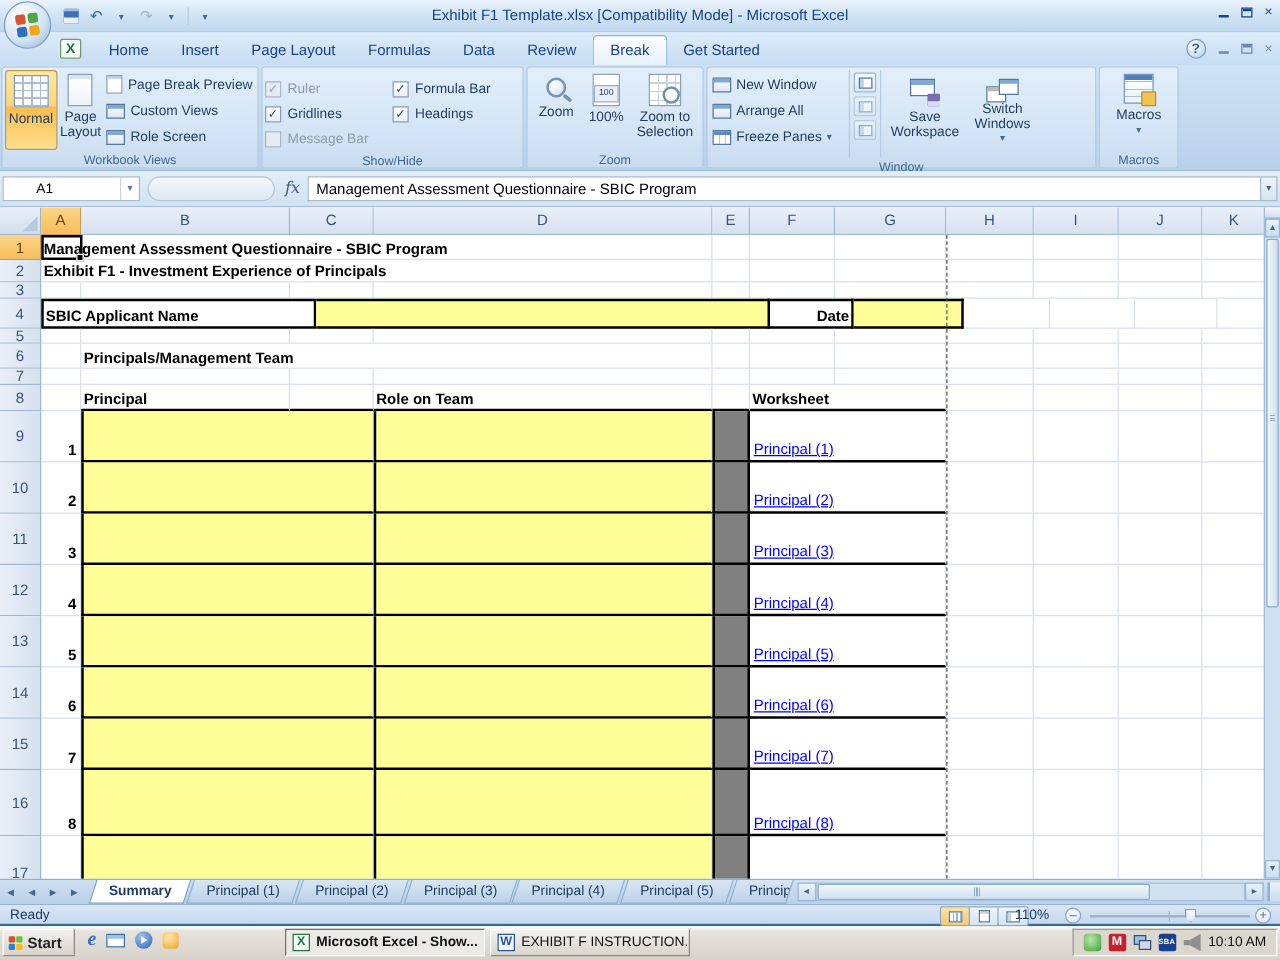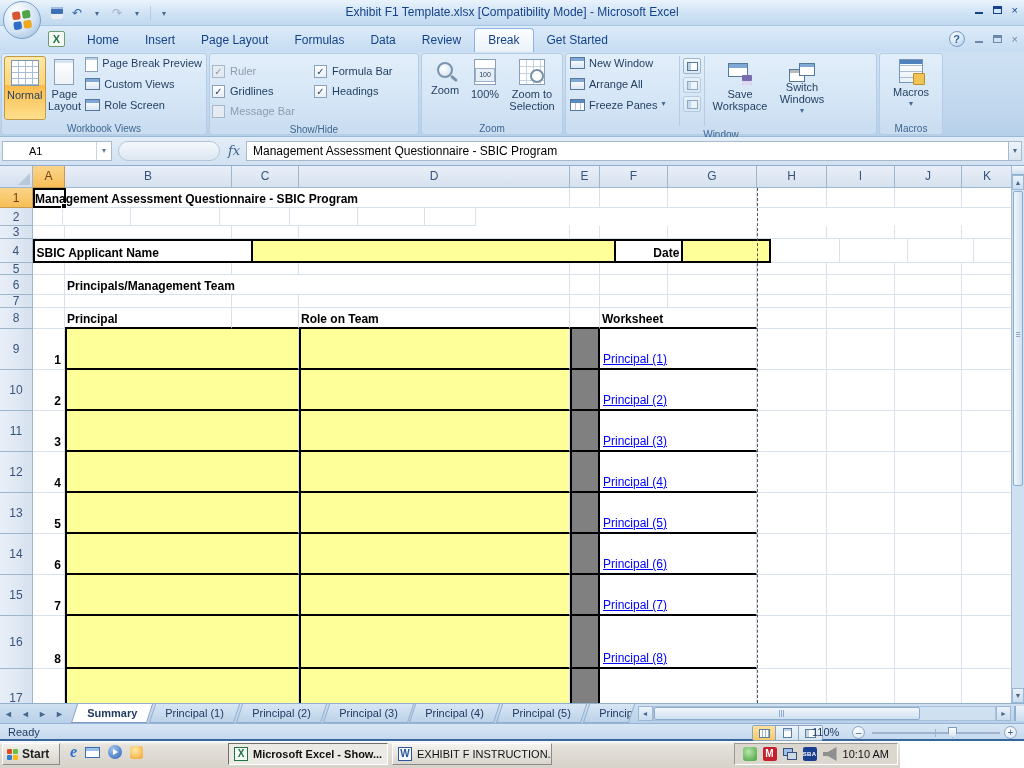--- a/index.html
+++ b/index.html
@@ -29,21 +29,21 @@
 .tabctl{position:absolute;right:6px;top:5px;display:flex;gap:10px;align-items:center;color:#6d88a8}
 .helpbtn{width:16px;height:16px;border-radius:50%;background:radial-gradient(circle at 35% 30%,#fff,#cfe2f4 60%,#9fc2e2);border:1px solid #7c9fc4;color:#2d5f9e;font-weight:bold;font-size:11px;text-align:center;line-height:14px}
 
 #ribbon{position:absolute;left:0;top:52px;width:1024px;height:85px;background:linear-gradient(#cfe2f4,#c2d8ee 60%,#b7d0ea);border-bottom:1px solid #98b9da;display:flex;padding:1px 0 0 1px}
 .group{height:82px;margin-right:2px;border:1px solid #b4cce4;border-radius:3px;background:linear-gradient(#e2eefa,#d5e6f6 55%,#c9dcf0);display:flex;flex-direction:column}
 .gbody{flex:1;display:flex;align-items:flex-start;padding:2px}
 .glabel{height:14px;font-size:10px;color:#3e6792;text-align:center;line-height:13px}
 .bbtn{display:flex;flex-direction:column;align-items:center;justify-content:flex-start;padding:3px 2px;border-radius:3px;height:64px;text-align:center;line-height:12px;font-size:11px;color:#1f3c5e}
 .bbtn.sel{background:linear-gradient(#ffe8a6,#fcd578 45%,#fbbc4e 46%,#fddf8d);border:1px solid #c29a46}
 .bbtn .bl{margin-top:3px}
-.sbtn{display:flex;align-items:flex-start;gap:4px;height:21px;font-size:11px;color:#1f3c5e;padding:0 2px;white-space:nowrap}
+.sbtn{display:flex;align-items:center;gap:4px;height:21px;font-size:11px;color:#1f3c5e;padding:0 2px;white-space:nowrap}
 .da{font-size:8px;color:#476a92}
 .scol{display:flex;flex-direction:column;justify-content:flex-start;padding-top:1px}
 
 .ic-grid{width:28px;height:26px;border:1px solid #7a96b8;background:repeating-linear-gradient(to right,transparent 0 6px,#a9bdd4 6px 7px),repeating-linear-gradient(to bottom,transparent 0 5px,#a9bdd4 5px 6px),#fff}
 .ic-page{width:20px;height:26px;border:1px solid #8aa0b8;background:linear-gradient(#fff,#eef3f8);box-shadow:inset 0 3px 0 #d8e4f0}
 .ic16-page{width:13px;height:15px;border:1px solid #8aa0b8;background:#fff;box-shadow:inset 0 2px 0 #b9cfe6}
 .ic16-win{width:15px;height:12px;border:1px solid #55799c;background:linear-gradient(#fff,#dbe7f2);box-shadow:inset 0 3px 0 #7fa8d4}
 .ic-mag{width:16px;height:16px;border:2px solid #7a93ad;border-radius:50%;position:relative;background:radial-gradient(circle at 35% 35%,#fff,#cfe0ef);margin:3px}
 .ic-mag::after{content:"";position:absolute;left:11px;top:13px;width:8px;height:3px;background:#7a93ad;transform:rotate(40deg);border-radius:2px}
 .ic-100{width:22px;height:26px;border:1px solid #8aa0b8;background:#fff;position:relative}
@@ -131,21 +131,21 @@
 .vbtn.on{background:linear-gradient(#ffe2a0,#f8c96a)}
 .vi1{width:11px;height:9px;border:1px solid #5b7f9e;background:repeating-linear-gradient(to right,transparent 0 2px,#9db4ca 2px 3px),#fff}
 .vi2{width:9px;height:10px;border:1px solid #5b7f9e;background:#fff;box-shadow:inset 0 2px 0 #c2d4e6}
 .vi3{width:11px;height:9px;border:1px solid #5b7f9e;background:#fff;box-shadow:inset 3px 0 0 #c2d4e6}
 #zoomlvl{position:absolute;left:812px;top:2px;font-size:11px;color:#1f3b63}
 .zctl{position:absolute;top:2px;width:13px;height:13px;border-radius:50%;background:radial-gradient(circle at 35% 30%,#fff,#d5e2ef);border:1px solid #8ba6c4;color:#44688e;font-size:10px;text-align:center;line-height:11px}
 #ztrack{position:absolute;left:872px;top:8px;width:128px;height:2px;background:#9fb4cc}
 #ztick{position:absolute;left:935px;top:5px;width:1px;height:8px;background:#9fb4cc}
 #zthumb{position:absolute;left:948px;top:3px;width:9px;height:11px;background:linear-gradient(#fdfefe,#d9e5f0);border:1px solid #7e9cc0;clip-path:polygon(0 0,100% 0,100% 55%,50% 100%,0 55%)}
 
-#taskbar{position:absolute;left:0;top:741px;width:900px;height:27px;background:linear-gradient(#fdfdfb,#e6e3dc 15%,#d6d2ca)}
+#taskbar{position:absolute;left:0;top:741px;width:1024px;height:27px;background:linear-gradient(#fdfdfb,#e6e3dc 15%,#d6d2ca)}
 #startbtn{position:absolute;left:2px;top:2px;width:58px;height:22px;background:linear-gradient(#f2f1ec,#d8d4cc);border:1px solid #8a8a8a;border-top-color:#fff;border-left-color:#fff;display:flex;align-items:center;gap:4px;padding-left:4px;font-weight:bold;font-size:12px;color:#222}
 .flag{width:11px;height:11px;display:grid;grid-template-columns:5px 5px;grid-template-rows:5px 5px;gap:1px}
 .flag i{border-radius:1px}
 .fr{background:#e24b26}.fg{background:#6cbe45}.fb{background:#2f7fd4}.fy{background:#fdb813}
 #qlaunch{position:absolute;left:70px;top:3px;display:flex;gap:8px;align-items:center}
 .ie{font-family:"Liberation Serif",serif;font-style:italic;font-weight:bold;color:#2e6fd0;font-size:16px;line-height:16px}
 .mailic{width:15px;height:11px;background:#fff;border:1px solid #3a6fb0;box-shadow:inset 0 3px 0 #9cc0e8}
 .wmp{width:14px;height:14px;border-radius:50%;background:radial-gradient(circle at 35% 30%,#9cc4f0,#2d62b8);position:relative}
 .wmp::after{content:"";position:absolute;left:5px;top:4px;border-left:5px solid #fff;border-top:3px solid transparent;border-bottom:3px solid transparent}
 .shield{width:13px;height:13px;border-radius:3px;background:radial-gradient(circle at 40% 30%,#ffe9a8,#f0a32a)}
@@ -392,20 +392,21 @@
       <div class="c wG"></div>
       <div class="c wH"></div>
       <div class="c wI"></div>
       <div class="c wJ"></div>
       <div class="c wK"></div>
     <div id="selbox" style="left:33px;width:33px"></div>
   </div>
 
   <div class="row" style="height:18px">
     <div class="rh">2</div>
+    <div class="c wAD btxt">Exhibit F1 - Investment Experience of Principals</div>
     <div class="c wE"></div>
       <div class="c wF"></div>
       <div class="c wG"></div>
       <div class="c wH"></div>
       <div class="c wI"></div>
       <div class="c wJ"></div>
       <div class="c wK"></div>
   </div>
 
   <div class="row" style="height:13px">

